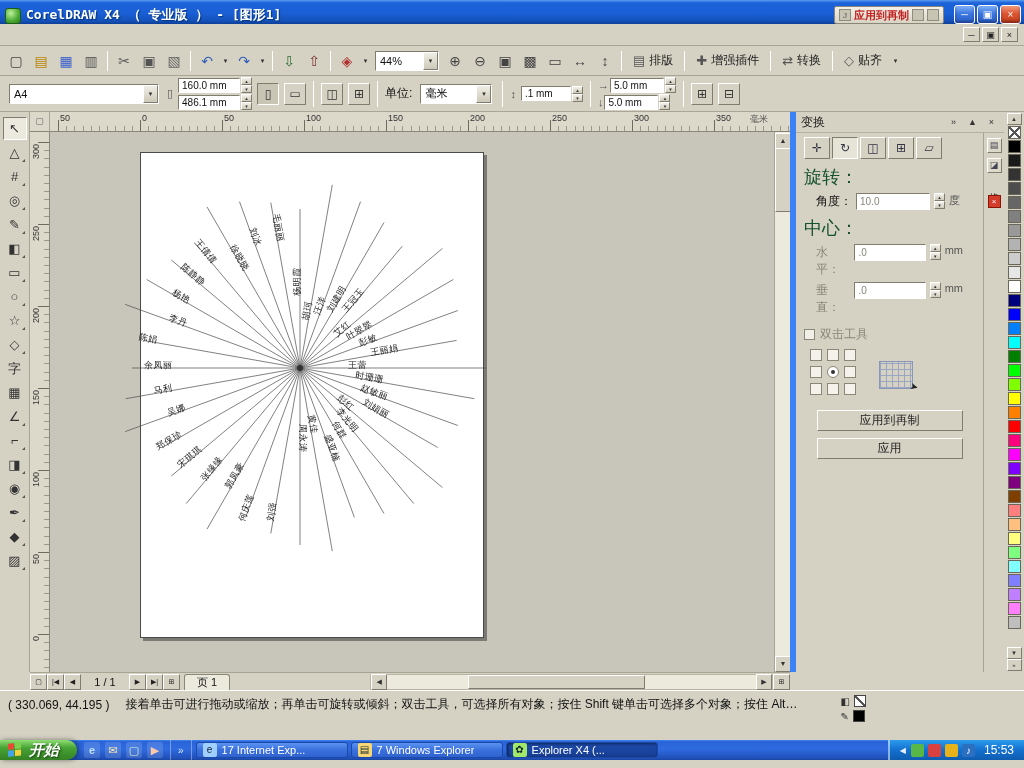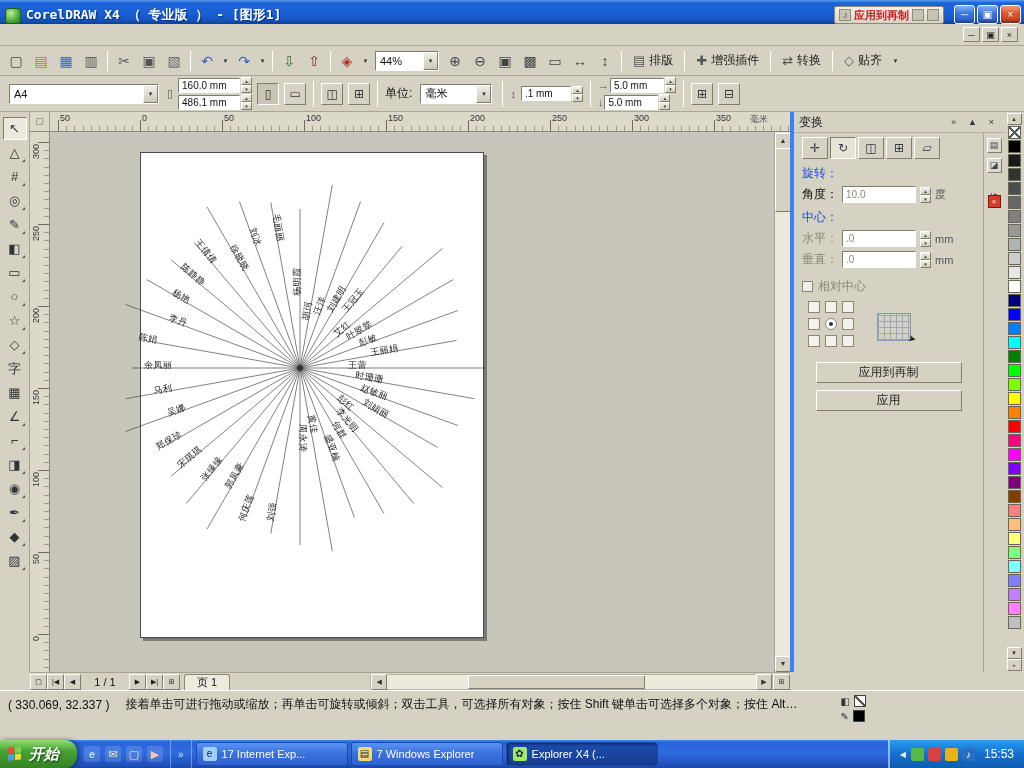--- a/index.html
+++ b/index.html
@@ -88,30 +88,30 @@
 .scrollrow{position:absolute;left:30px;top:672px;width:760px;height:18px;background:#d5d1c3;display:flex;align-items:center;border-top:1px solid #a8a494}
 .nav{width:17px;height:16px;background:#d5d1c3;border:1px solid;border-color:#fff #807c6e #807c6e #fff;font-size:7px;text-align:center;line-height:13px;color:#222;white-space:nowrap}
 .pageind{width:48px;text-align:center;font-size:11px}
 .ptab{height:16px;padding:0 12px;background:#ece9dd;border:1px solid #8a8678;border-bottom:none;border-radius:3px 3px 0 0;font-size:11px;display:flex;align-items:center;margin-left:4px}
 .tabfill{width:140px}
 .hscroll{flex:1;height:16px;display:flex;align-items:center;background:#ece9dd;border:1px solid #b8b4a4}
 .htrack{flex:1;position:relative;height:14px}
 .hthumb{position:absolute;left:22%;width:48%;top:0;height:14px;background:#d5d1c3;border:1px solid;border-color:#fff #807c6e #807c6e #fff}
 
 
-.docker{position:absolute;left:790px;top:112px;width:214px;bottom:96px;background:#d5d1c3;border-left:4px solid #3b82f6}
+.docker{position:absolute;left:790px;top:112px;width:214px;bottom:96px;background:#d5d1c3;border-left:6px solid #3b82f6}
 .docker-title{height:21px;display:flex;align-items:center;padding:0 5px;border-bottom:1px solid #b4b0a0;gap:4px}
 .docker-title-text{font-size:12px;color:#222;flex:1}
 .d-ic{width:15px;height:15px;font-size:9px;line-height:13px;text-align:center;color:#333;background:#d5d1c3;border:1px solid transparent}
 .docker-inner{position:absolute;left:0;right:21px;top:21px;bottom:0;padding:4px 8px}
 .dtabs{display:flex;gap:2px;margin-bottom:6px}
 .dtab{width:26px;height:22px;background:#d5d1c3;border:1px solid;border-color:#fff #807c6e #807c6e #fff;font-size:12px;color:#334}
 .dtab.active{border-color:#807c6e #fff #fff #807c6e;background:#e6e3d7}
-.dlabel{font-size:12px;color:#1d4ed8;margin:6px 0 4px}
-.drow{display:flex;align-items:center;gap:4px;margin:4px 0}
+.dlabel{font-size:18px;color:#14532d;margin:6px 0 4px}
+.drow{display:flex;gap:4px;margin:4px 12px}
 .drow .field{width:74px;height:17px}
 .dis{color:#8a8678}
 .dunit{font-size:11px;color:#555}
 .cbrow{display:flex;align-items:center;gap:5px;margin:10px 0 6px}
 .cb{width:11px;height:11px;background:#f0eee6;border:1px solid #8a8678}
 .gridrow{display:flex;align-items:center;gap:18px;margin:4px 0 10px 6px}
 .anchor-grid{display:grid;grid-template-columns:repeat(3,17px);grid-template-rows:repeat(3,17px)}
 .acell{width:12px;height:12px;border:1px solid #8a8678;background:#f4f2ea}
 .acell.sel{border-radius:50%;position:relative;background:#fff}
 .acell.sel::after{content:"";position:absolute;inset:3px;background:#333;border-radius:50%}
@@ -135,21 +135,21 @@
 .statusbar{position:absolute;left:0;top:690px;width:1024px;height:50px;background:#d5d1c3;border-top:1px solid #fff;padding:5px 8px;font-size:12px}
 .status-line{display:flex;gap:16px;align-items:center;max-width:790px}
 .coords{white-space:nowrap}
 .hint{white-space:nowrap;overflow:hidden;text-overflow:ellipsis}
 .indicators{position:absolute;right:158px;top:4px;display:flex;flex-direction:column;gap:3px}
 .ind{display:flex;align-items:center;gap:4px;font-size:10px;color:#333}
 .well{width:12px;height:12px;border:1px solid #444;background:#000}
 .well.none{background:#fff;background-image:linear-gradient(45deg,transparent 42%,#555 42% 58%,transparent 58%)}
 
 
-.taskbar{position:absolute;left:0;top:740px;width:1024px;height:28px;display:flex;align-items:stretch;color:#fff;
+.taskbar{position:absolute;left:0;top:740px;width:1024px;height:20px;display:flex;align-items:stretch;color:#fff;
  background:linear-gradient(180deg,#418af3 0%,#2a63d8 8%,#2f6be0 45%,#1f4fb8 92%,#1a44a0 100%)}
 .start{display:flex;align-items:center;gap:6px;padding:0 18px 0 8px;border-radius:0 12px 12px 0;font-weight:bold;font-style:italic;font-size:15px;
  background:linear-gradient(180deg,#8ede73 0%,#47a234 40%,#348223 100%);text-shadow:1px 1px 2px #14430c;box-shadow:2px 0 5px rgba(0,0,0,.45)}
 .flag{width:15px;height:15px;display:grid;grid-template-columns:6px 6px;grid-template-rows:6px 6px;gap:1px;transform:skewY(-6deg)}
 .flag i:nth-child(1){background:#e84b35}.flag i:nth-child(2){background:#7fd14b}.flag i:nth-child(3){background:#45a4e8}.flag i:nth-child(4){background:#f5d33c}
 .quick{display:flex;align-items:center;gap:5px;padding:0 7px;border-right:1px solid rgba(255,255,255,.35)}
 .ql{width:16px;height:16px;font-size:11px;font-weight:bold;text-align:center;line-height:16px;border-radius:2px;background:rgba(255,255,255,.14)}
 .qmore{font-size:10px;color:#dce8ff}
 .tasks{flex:1;display:flex;gap:3px;padding:2px 4px;overflow:hidden}
 .taskbtn{flex:0 0 152px;display:flex;align-items:center;gap:5px;padding:0 6px;border:1px solid #1c49a8;border-radius:3px;color:#fff;font-size:11px;overflow:hidden;white-space:nowrap;
@@ -537,21 +537,21 @@
         <span class="dis">垂直：</span>
         <span class="field dis">.0</span>
         <span class="spin">
             <b>▴</b>
             <b>▾</b>
           </span>
         <span class="dunit">mm</span>
       </div>
       <div class="cbrow">
         <span class="cb"></span>
-        <span class="dis">相对中心</span>
+        <span class="dis">双击工具</span>
       </div>
       <div class="gridrow">
         <div class="anchor-grid">
             <span class="acell"></span>
             <span class="acell"></span>
             <span class="acell"></span>
             <span class="acell"></span>
             <span class="acell sel"></span>
             <span class="acell"></span>
             <span class="acell"></span>
@@ -630,21 +630,21 @@
       <span class="htrack">
           <span class="hthumb"></span>
         </span>
       <button class="sbtn">▶</button>
     </span>
     <button class="nav">⊞</button>
   </div>
 
   <div class="statusbar">
     <div class="status-line">
-      <span class="coords">( 330.069, 32.337 )</span>
+      <span class="coords">( 330.069, 44.195 )</span>
       <span class="hint">接着单击可进行拖动或缩放；再单击可旋转或倾斜；双击工具，可选择所有对象；按住 Shift 键单击可选择多个对象；按住 Alt 键单…</span>
     </div>
     <div class="indicators">
       <span class="ind">
           <span>◧</span>
           <span class="well none"></span>
         </span>
       <span class="ind">
           <span>✎</span>
           <span class="well"></span>

